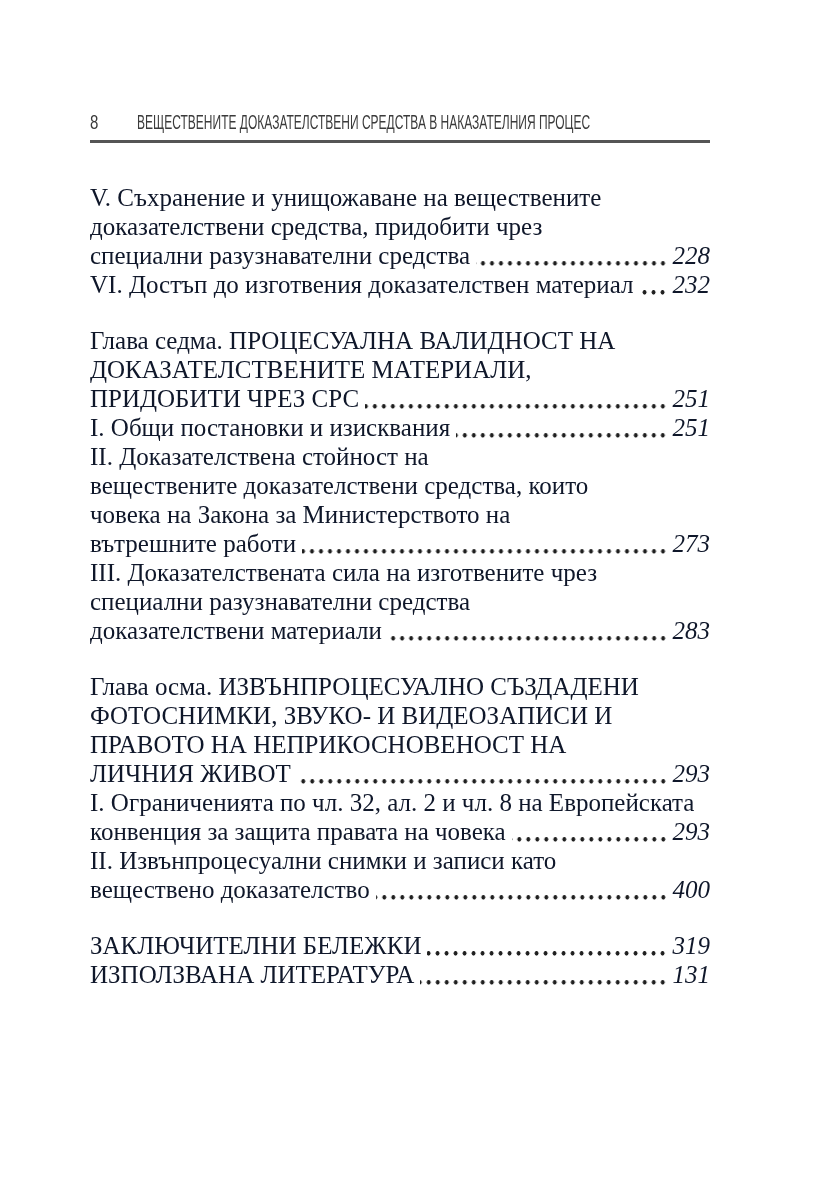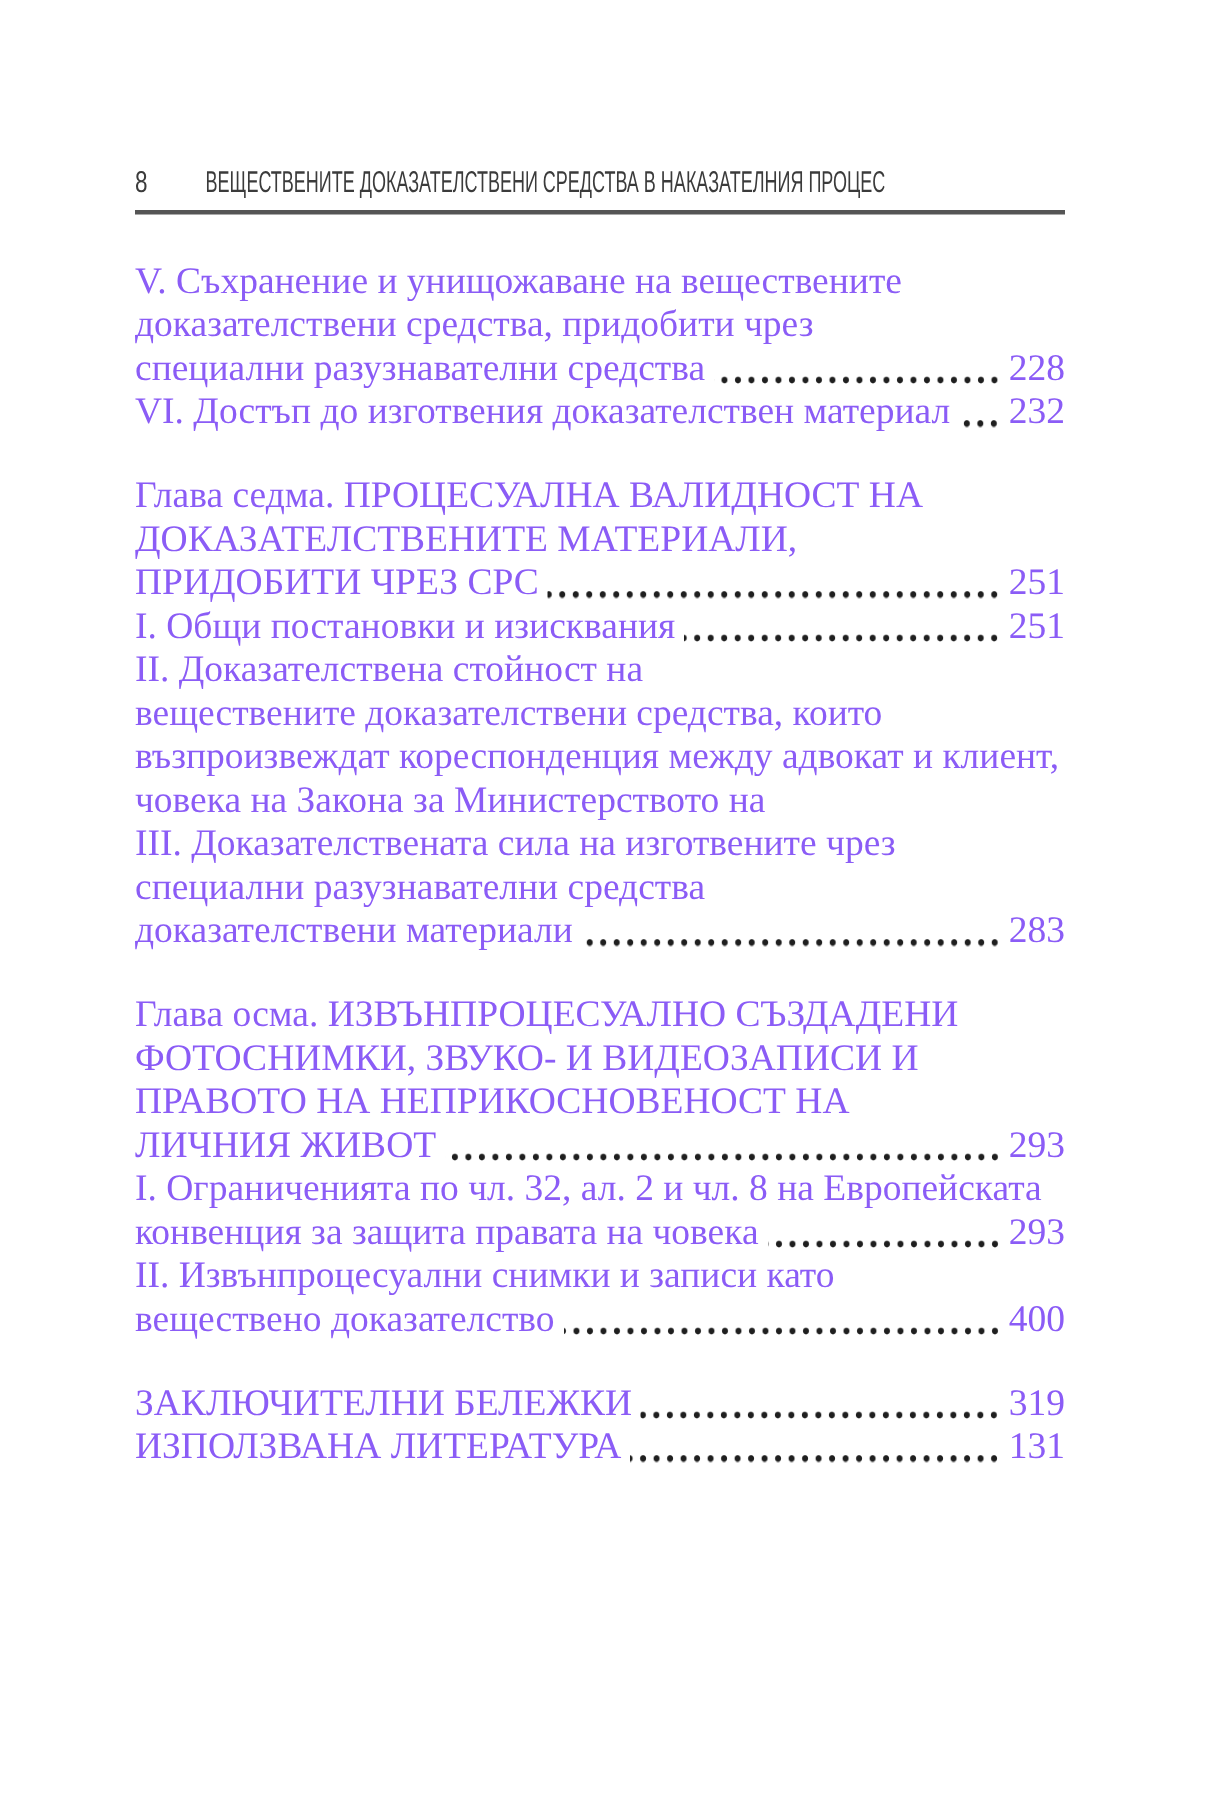--- a/index.html
+++ b/index.html
@@ -39,44 +39,44 @@
     transform-origin: left center;
     white-space: nowrap;
   }
   .header-rule {
     height: 3px;
     background: #555555;
     margin-top: 4px;
   }
   
   .toc {
-    margin-top: 30px;
+    margin-top: 40px;
     font-size: 25px;
     line-height: 29px;
-    color: #8b5cf6;
+    color: #0f172a;
   }
   .toc-section { margin-top: 27px; }
   .toc-section:first-child { margin-top: 0; }
   .row {
     display: flex;
     align-items: baseline;
   }
   .t { white-space: nowrap; }
   .leader {
     flex: 1 1 auto;
     min-width: 0;
     align-self: stretch;
     margin-left: 6px;
     margin-right: 5px;
     background-image: radial-gradient(circle at 4.5px 2.1px, #1f1f1f 1.7px, rgba(0,0,0,0) 2.3px);
     background-size: 9px 4.5px;
     background-repeat: repeat-x;
     background-position: right 0px bottom 5px;
   }
-  .p { flex: 0 0 auto; }
+  .p { flex: 0 0 auto; font-style: italic; }
 </style>
 </head>
 <body>
 
 <div class="sheet">
   <div class="content">
 
     <div class="header-row">
       <span class="folio">8</span>
       <span class="running-title">ВЕЩЕСТВЕНИТЕ ДОКАЗАТЕЛСТВЕНИ СРЕДСТВА В НАКАЗАТЕЛНИЯ ПРОЦЕС</span>
@@ -121,24 +121,26 @@
             <span class="leader"></span>
             <span class="p">251</span>
           </div>
         <div class="row">
             <span class="t">II. Доказателствена стойност на</span>
           </div>
         <div class="row">
             <span class="t">веществените доказателствени средства, които</span>
           </div>
         <div class="row">
-            <span class="t">възпроизвеждат кореспонденция между адвокат и клиент,</span>
-          </div>
-        <div class="row">
             <span class="t">човека на Закона за Министерството на</span>
+          </div>
+        <div class="row">
+            <span class="t">вътрешните работи</span>
+            <span class="leader"></span>
+            <span class="p">273</span>
           </div>
         <div class="row">
             <span class="t">III. Доказателствената сила на изготвените чрез</span>
           </div>
         <div class="row">
             <span class="t">специални разузнавателни средства</span>
           </div>
         <div class="row">
             <span class="t">доказателствени материали</span>
             <span class="leader"></span>

